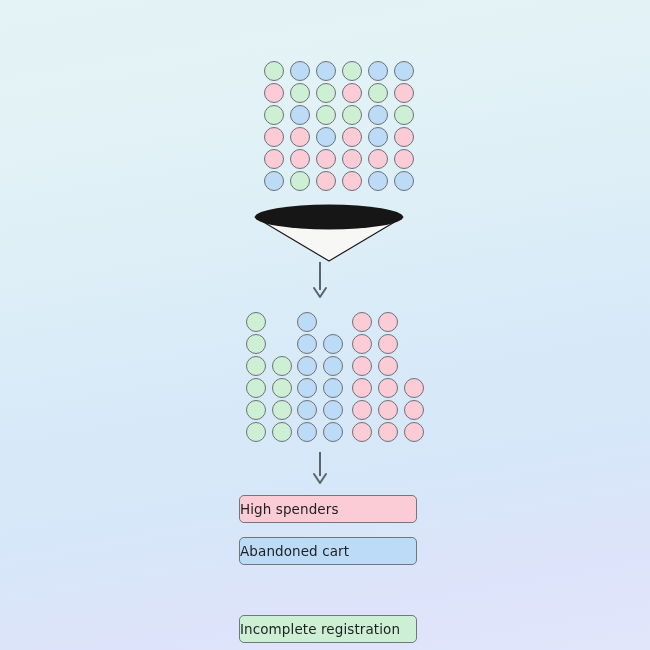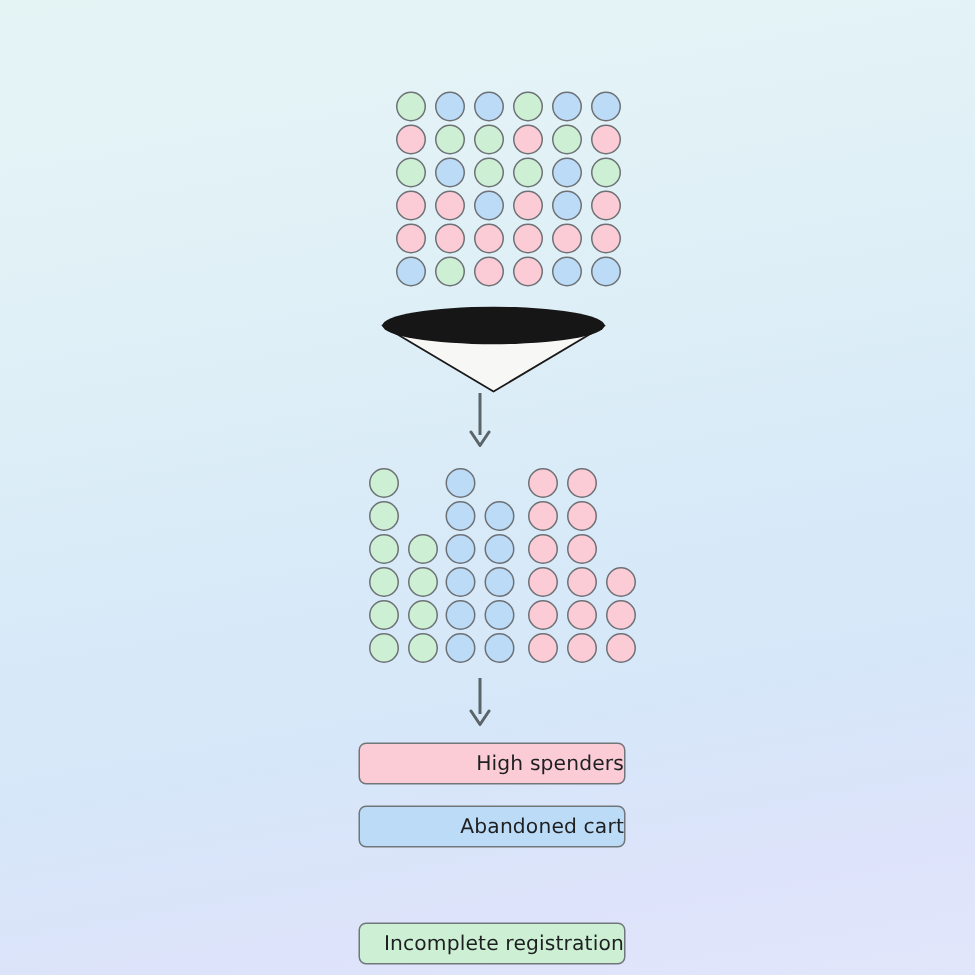--- a/index.html
+++ b/index.html
@@ -57,21 +57,21 @@
   .legend-box {
     position: absolute;
     left: 239px;
     width: 178px;
     height: 28px;
     border: 1px solid #71767b;
     border-radius: 5px;
     box-sizing: border-box;
     display: flex;
     align-items: center;
-    justify-content: flex-end;
+    justify-content: flex-start;
     font-size: 13.5px;
     color: #1d1f21;
     letter-spacing: 0.1px;
   }
   .legend-box.pink  { background: #fbccd6; }
   .legend-box.blue  { background: #bcdbf7; }
   .legend-box.green { background: #cdf0d4; margin-top: 36px; }
 </style>
 </head>
 <body>

